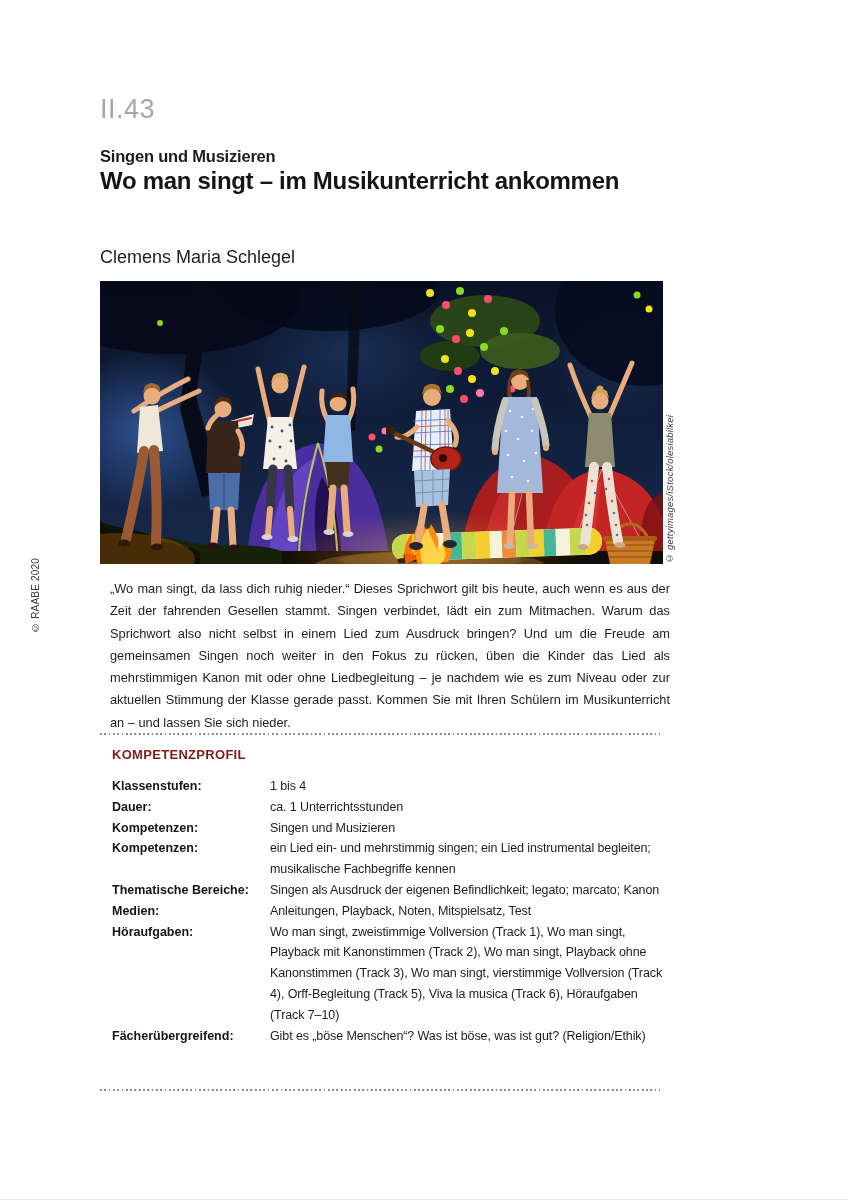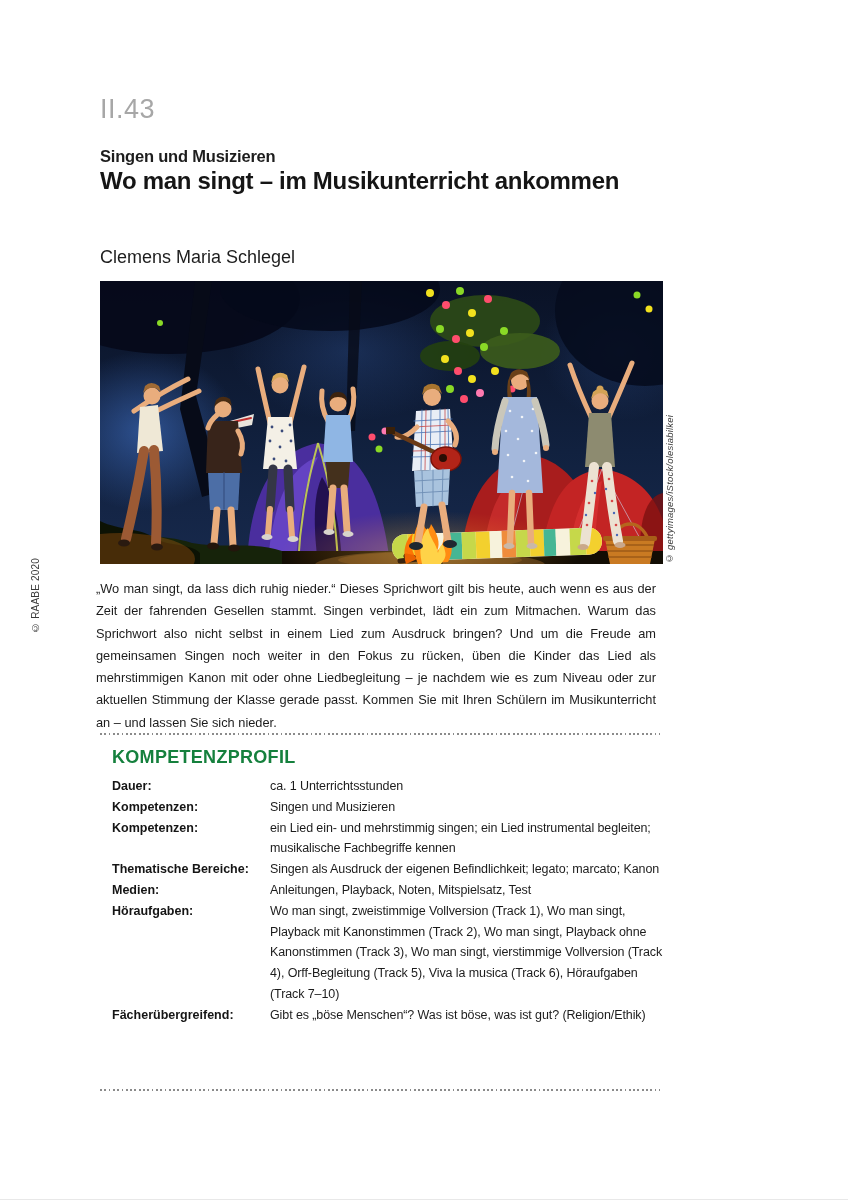--- a/index.html
+++ b/index.html
@@ -25,32 +25,32 @@
   #photo-credit {
     left:664px; top:281px; height:283px;
     font-size:9.5px; font-style:italic; color:#3d3d3d; letter-spacing:0.2px;
   }
   #raabe-copyright {
     left:30px; top:538px; height:115px; text-align:center;
     font-size:10px; color:#3a3a3a; letter-spacing:0.2px;
   }
 
   #intro-paragraph {
-    left:96px; top:578px; width:560px;
+    left:110px; top:578px; width:560px;
     font-size:12.8px; line-height:22.3px; text-align:justify; color:#1c1c1c;
   }
 
   .dotted-divider {
     left:100px; width:560px; height:2px;
     background-image:repeating-linear-gradient(to right,#8b8b8b 0,#8b8b8b 1.8px,transparent 1.8px,transparent 4.3px);
   }
   #divider-top    { top:733px; }
   #divider-bottom { top:1089px; }
 
-  #profile-heading { left:112px; top:747px; font-size:18px; font-weight:bold; letter-spacing:0.3px; color:#15803d; }
+  #profile-heading { left:112px; top:747px; font-size:13px; font-weight:bold; letter-spacing:0.3px; color:#7f1d1d; }
 
   #profile-table { left:100px; top:776px; width:563px; font-size:12.5px; line-height:20.8px; }
   .profile-row { display:flex; align-items:flex-start; }
   .profile-label { flex:0 0 158px; padding-left:12px; font-weight:bold; color:#151515; }
   .profile-value { flex:1 1 auto; white-space:pre-line; letter-spacing:-0.1px; color:#1c1c1c; }
 </style>
 </head>
 <body>
 
 <div id="page">
@@ -343,20 +343,24 @@
   <div class="abs vertical-text" id="raabe-copyright">© RAABE 2020</div>
 
   <p class="abs" id="intro-paragraph" style="margin:0;">„Wo man singt, da lass dich ruhig nieder.“ Dieses Sprichwort gilt bis heute, auch wenn es aus der Zeit der fahrenden Gesellen stammt. Singen verbindet, lädt ein zum Mitmachen. Warum das Sprichwort also nicht selbst in einem Lied zum Ausdruck bringen? Und um die Freude am gemeinsamen Singen noch weiter in den Fokus zu rücken, üben die Kinder das Lied als mehrstimmigen Kanon mit oder ohne Liedbegleitung – je nachdem wie es zum Niveau oder zur aktuellen Stimmung der Klasse gerade passt. Kommen Sie mit Ihren Schülern im Musikunterricht an – und lassen Sie sich nieder.</p>
 
   <div class="abs dotted-divider" id="divider-top"></div>
 
   <div class="abs" id="profile-heading">KOMPETENZPROFIL</div>
 
   <div class="abs" id="profile-table">
     <div class="profile-row">
+      <span class="profile-label">Klassenstufen:</span>
+      <span class="profile-value">1 bis 4</span>
+    </div>
+    <div class="profile-row">
       <span class="profile-label">Dauer:</span>
       <span class="profile-value">ca. 1 Unterrichtsstunden</span>
     </div>
     <div class="profile-row">
       <span class="profile-label">Kompetenzen:</span>
       <span class="profile-value">Singen und Musizieren</span>
     </div>
     <div class="profile-row">
       <span class="profile-label">Kompetenzen:</span>
       <span class="profile-value">ein Lied ein- und mehrstimmig singen; ein Lied instrumental begleiten; musikalische Fachbegriffe kennen</span>

